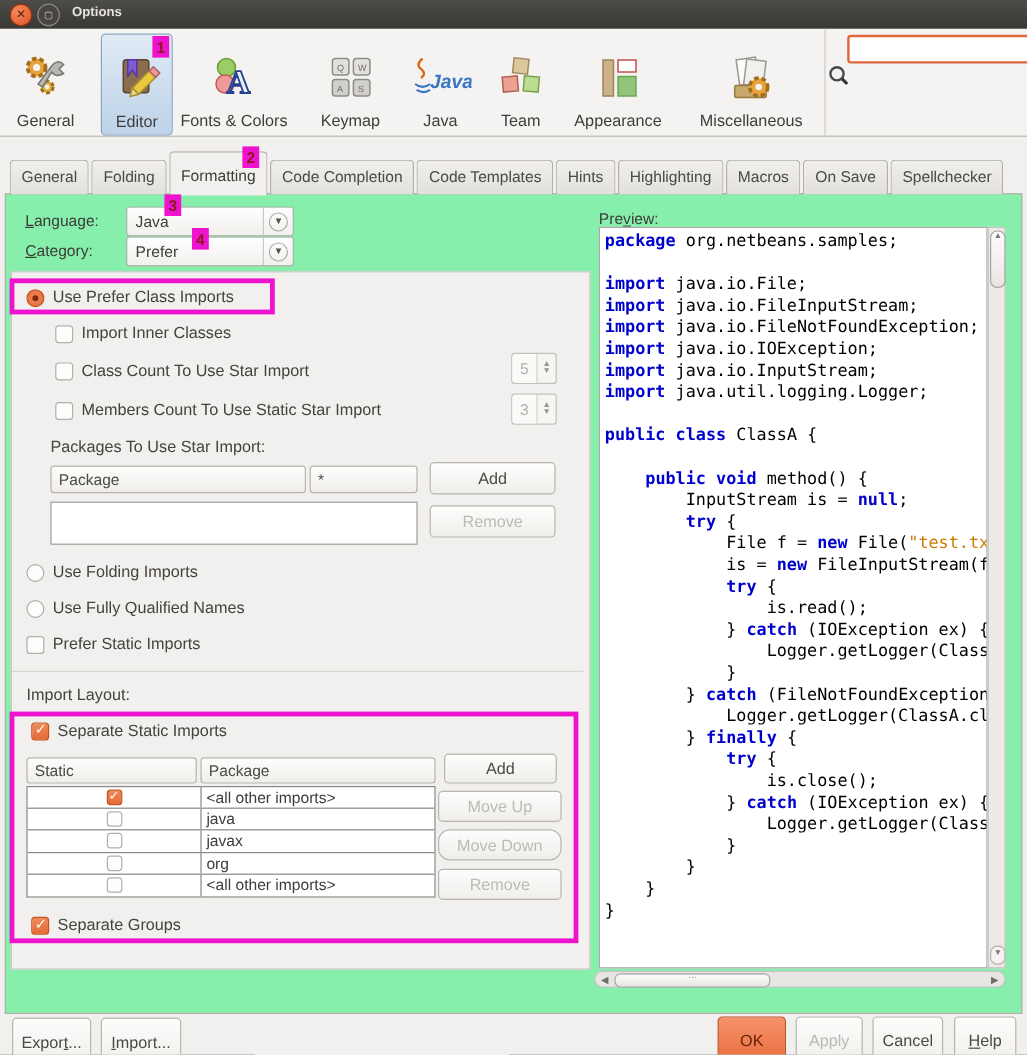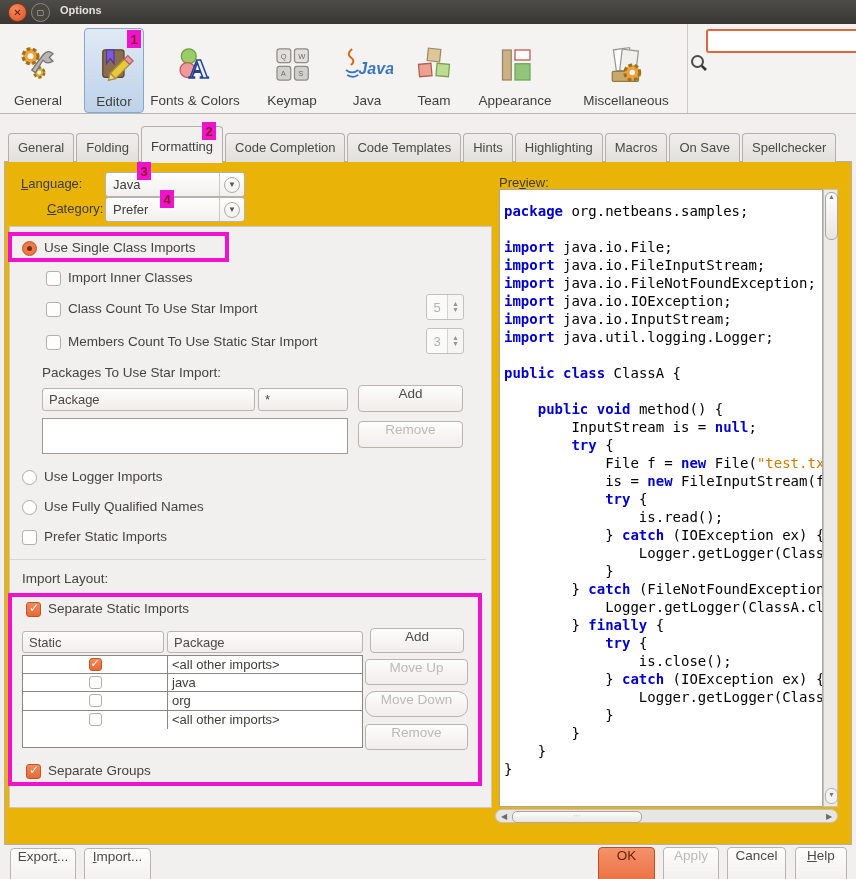--- a/index.html
+++ b/index.html
@@ -30,21 +30,21 @@
     border:2px solid #e0673c;border-radius:3px;background:#fff;font:13px "Liberation Sans",sans-serif;
     padding:0 4px;outline:none;color:#3e3d39;}
   
   .tabbar{position:absolute;left:8px;top:125px;right:4px;height:37px;display:flex;align-items:flex-end;z-index:3;}
   .tab{flex:0 0 auto;height:28px;line-height:28px;padding:0 9px;margin-right:2px;
     background:linear-gradient(#f0efed,#e2e0dc);border:1px solid #b3b0ab;border-bottom:none;
     border-radius:4px 4px 0 0;color:#4a4946;white-space:nowrap;}
   .tab.selected{height:36px;line-height:40px;background:#f1f0ee;margin-bottom:-1px;color:#3e3d39;}
   
   .mainpanel{position:absolute;left:4px;top:161px;width:846px;height:682px;
-    border:1px solid #b3b0ab;background:#eab308;z-index:1;}
+    border:1px solid #b3b0ab;background:#86efac;z-index:1;}
   .frow-label{position:absolute;font-size:13px;color:#3e3d39;}
   .combo{position:absolute;height:23px;background:linear-gradient(#fefefe,#f2f0ed);
     border:1px solid #b5b2ae;border-radius:3px;display:flex;align-items:center;}
   .combo .cval{flex:1;padding-left:7px;font-size:13px;color:#3e3d39;}
   .combo .carr{width:24px;height:100%;border-left:1px solid #cbc9c5;display:flex;
     align-items:center;justify-content:center;}
   .combo .carr span{width:14px;height:14px;border:1px solid #aeaca8;border-radius:50%;
     font-size:8px;line-height:13px;text-align:center;color:#55534f;}
   
   .optpane{position:absolute;left:4px;top:64px;width:481px;height:580px;
@@ -59,39 +59,39 @@
   .radio.selected{background:radial-gradient(circle,#f08a5a,#e66a36);border-color:#c2551f;}
   .radio.selected::after{content:"";position:absolute;left:4px;top:4px;width:5px;height:5px;
     border-radius:50%;background:#7e2a10;}
   .spinner{position:absolute;width:38px;height:26px;display:flex;border:1px solid #c3c1bd;
     border-radius:3px;background:#f6f5f3;box-sizing:border-box;}
   .spinner .sval{flex:1;display:flex;align-items:center;justify-content:center;
     color:#b4b2ae;font-size:13px;background:#fafaf9;border-radius:3px 0 0 3px;}
   .spinner .sarr{width:15px;display:flex;flex-direction:column;align-items:center;
     justify-content:center;font-size:7px;color:#96948f;line-height:6px;border-left:1px solid #d6d4d0;}
   .btn{position:absolute;background:linear-gradient(#fdfdfc,#f0eeeb);border:1px solid #b8b5b0;
-    border-radius:4px;display:flex;align-items:flex-start;justify-content:center;
+    border-radius:4px;display:flex;align-items:center;justify-content:center;
     font-size:13.5px;color:#4c4a46;box-sizing:border-box;}
   .btn.disabled{color:#bcbab6;}
   .btn.primary{background:linear-gradient(#f4926a,#ea6c3d);border-color:#bd4f21;color:#66220a;}
   .hdrbtn{position:absolute;background:linear-gradient(#fdfdfc,#f0eeeb);border:1px solid #b8b5b0;
     border-radius:3px;display:flex;align-items:center;padding-left:6px;font-size:13px;
     color:#4c4a46;box-sizing:border-box;}
   .listbox{position:absolute;background:#fff;border:1px solid #9d9b97;box-sizing:border-box;}
   .iltable{position:absolute;background:#fff;border:1px solid #8a8884;box-sizing:border-box;}
   .il-row{display:flex;height:18.2px;border-bottom:1px solid #8a8884;box-sizing:border-box;position:relative;}
   .il-row:last-child{border-bottom:none;}
   .il-c1{width:144px;border-right:1px solid #8a8884;display:flex;align-items:center;justify-content:center;}
   .il-c2{flex:1;padding-left:4px;font-size:13px;line-height:17px;color:#3e3d39;white-space:nowrap;overflow:hidden;}
   .cb.small{position:relative;width:13px;height:13px;}
   .cb.small.checked::after{font-size:11px;left:1px;top:-2px;}
   .sep{position:absolute;height:1px;background:#d8d6d2;}
   
   .codebox{position:absolute;left:494px;top:27px;width:324px;height:618px;background:#fff;
-    border:1px solid #a8a6a2;box-sizing:border-box;overflow:hidden;padding:12px 0 0 4px;}
+    border:1px solid #a8a6a2;box-sizing:border-box;overflow:hidden;padding:2px 0 0 4px;}
   .code-line{white-space:pre;font:14px/18px "DejaVu Sans Mono","Liberation Mono",monospace;color:#000;}
   .tok-k{color:#0000cc;font-weight:bold;}
   .tok-p{color:#000;}
   .tok-s{color:#ce7b00;}
   .vscroll{position:absolute;left:818px;top:27px;width:15px;height:618px;background:#eceae7;
     border:1px solid #c5c3bf;box-sizing:border-box;}
   .vthumb{position:absolute;left:1px;top:2px;width:11px;height:46px;background:linear-gradient(#fdfdfc,#e8e6e3);
     border:1px solid #a8a6a2;border-radius:6px;display:flex;align-items:flex-start;justify-content:center;
     font-size:7px;color:#7a7874;}
   .vdown{position:absolute;left:1px;bottom:2px;width:11px;height:14px;border:1px solid #b5b3af;
@@ -250,32 +250,32 @@
   <div class="mainpanel">
 
     <div class="frow-label" style="left:16px;top:14px;"><u>L</u>anguage:</div>
     <div class="combo" style="left:100px;top:10px;width:138px;">
       <span class="cval">Java</span>
       <span class="carr">
           <span>▼</span>
         </span>
     </div>
 
-    <div class="frow-label" style="left:16px;top:39px;margin-left:26px;"><u>C</u>ategory:</div>
+    <div class="frow-label" style="left:16px;top:39px;"><u>C</u>ategory:</div>
     <div class="combo" style="left:100px;top:35px;width:138px;">
       <span class="cval">Prefer</span>
       <span class="carr">
           <span>▼</span>
         </span>
     </div>
 
     <div class="optpane">
 
       <span class="radio selected" style="left:12px;top:14px;"></span>
-      <span class="olabel" style="left:34px;top:13px;">Use Single Class Imports</span>
+      <span class="olabel" style="left:34px;top:13px;">Use Prefer Class Imports</span>
 
       <span class="cb" style="left:36px;top:44px;"></span>
       <span class="olabel" style="left:58px;top:43px;">Import Inner Classes</span>
 
       <span class="cb" style="left:36px;top:75px;"></span>
       <span class="olabel" style="left:58px;top:74px;">Class Count To Use Star Import</span>
       <div class="spinner" style="left:416px;top:67px;">
         <span class="sval">5</span>
         <span class="sarr">
             <span>▲</span>
@@ -304,21 +304,21 @@
       <div class="btn" style="left:348px;top:158px;width:105px;height:27px;">
           <span>Add</span>
         </div>
 
       <div class="listbox" style="left:32px;top:191px;width:306px;height:36px;"></div>
       <div class="btn disabled" style="left:348px;top:194px;width:105px;height:27px;">
           <span>Remove</span>
         </div>
 
       <span class="radio" style="left:12px;top:243px;"></span>
-      <span class="olabel" style="left:34px;top:242px;">Use Logger Imports</span>
+      <span class="olabel" style="left:34px;top:242px;">Use Folding Imports</span>
 
       <span class="radio" style="left:12px;top:273px;"></span>
       <span class="olabel" style="left:34px;top:272px;">Use Fully Qualified Names</span>
 
       <span class="cb" style="left:12px;top:303px;"></span>
       <span class="olabel" style="left:34px;top:302px;">Prefer Static Imports</span>
 
       <div class="sep" style="left:0;top:332px;width:476px;"></div>
 
       <span class="olabel" style="left:12px;top:344px;">Import Layout:</span>
@@ -341,20 +341,26 @@
             <div class="il-c1">
               <span class="cb small checked"></span>
             </div>
             <div class="il-c2">&lt;all other imports&gt;</div>
           </div>
           <div class="il-row">
             <div class="il-c1">
               <span class="cb small"></span>
             </div>
             <div class="il-c2">java</div>
+          </div>
+          <div class="il-row">
+            <div class="il-c1">
+              <span class="cb small"></span>
+            </div>
+            <div class="il-c2">javax</div>
           </div>
           <div class="il-row">
             <div class="il-c1">
               <span class="cb small"></span>
             </div>
             <div class="il-c2">org</div>
           </div>
           <div class="il-row">
             <div class="il-c1">
               <span class="cb small"></span>

